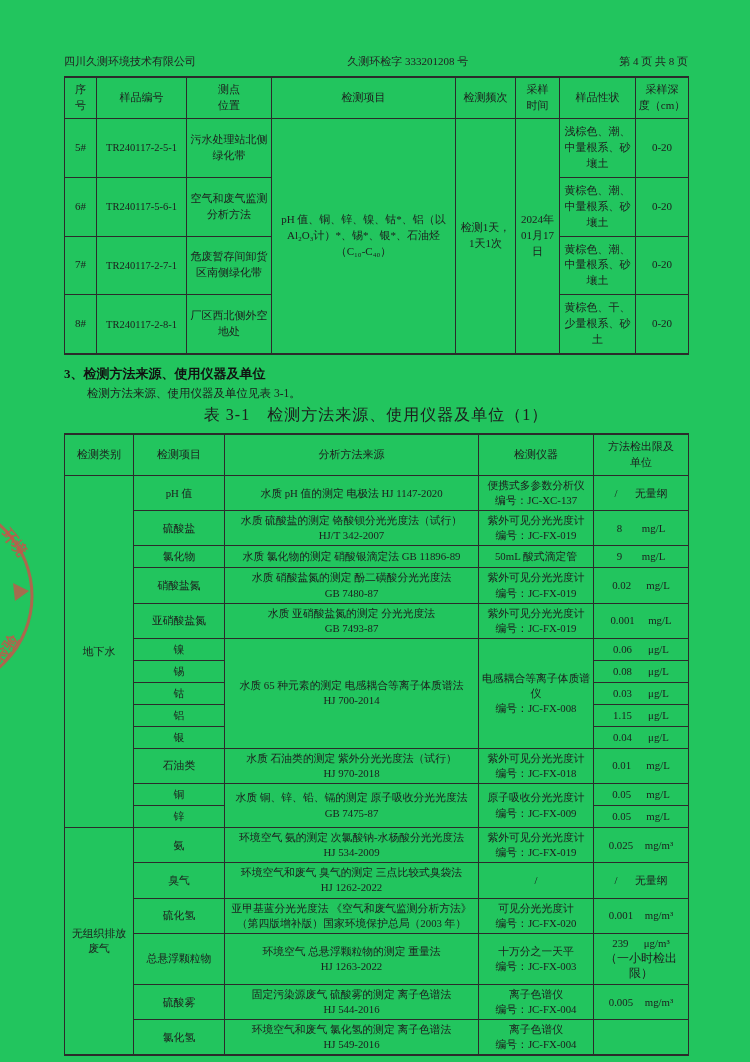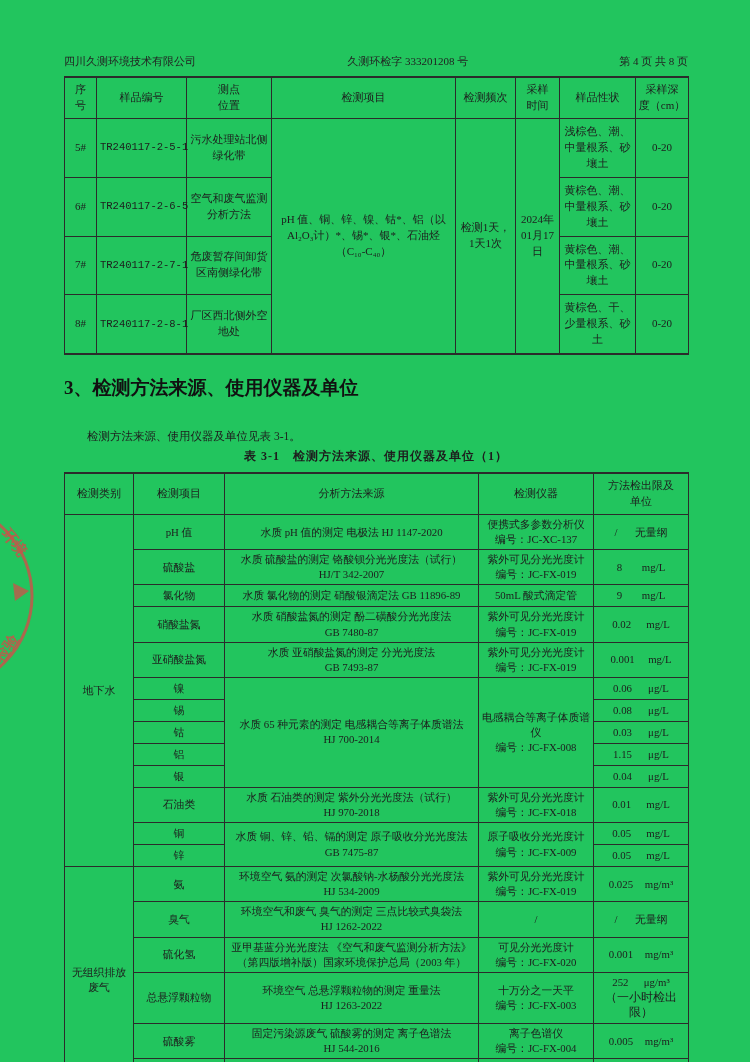--- a/index.html
+++ b/index.html
@@ -6,36 +6,36 @@
   html,body { background:#ffffff; }
   .page {
     position:relative; width:750px; height:1062px;
     background:#22c55e; overflow:hidden;
     font-family:"Liberation Serif","DejaVu Serif",serif;
     color:#1d1d1d;
   }
   .content { padding:54px 62px 0 64px; }
   .doc-header { display:flex; justify-content:space-between; align-items:baseline; font-size:11px; color:#222; }
   .t-title { text-align:center; font-weight:bold; font-size:12.5px; margin-top:24px; letter-spacing:1px; }
-  .t-title2 { text-align:center; font-weight:bold; font-size:12px; margin-top:4px; letter-spacing:1px; }
+  .t-title2 { text-align:center; font-weight:normal; font-size:16px; margin-top:4px; letter-spacing:1px; }
   table { border-collapse:collapse; width:624px; table-layout:fixed; margin-top:7px;
           border:1px solid #2b2b2b; border-top-width:2px; border-bottom-width:2px; }
   th, td { border:1px solid #2b2b2b; text-align:center; vertical-align:middle;
            font-weight:normal; padding:2px 3px; font-size:11px; line-height:1.45; color:#1d1d1d; }
   .pre { white-space:pre-line; }
   .t23 td { padding:5px 3px; }
   .t23 th { padding:4px 2px; }
-  .t23 .sid { font-size:10.5px; white-space:nowrap;font-family:Liberation Mono, monospace; }
+  .t23 .sid { font-size:10.5px; white-space:nowrap; }
   .t31 td { padding:2px 3px; line-height:1.4; font-size:10.8px; }
   .t31 th { padding:4px 2px; }
   .t31 tr.h22 { height:22px; }
   .lim { display:flex; justify-content:space-evenly; align-items:baseline; }
   .lim-note { display:block; font-size:12px; line-height:1.3; }
-  .section-h { font-size:19px; font-weight:bold; margin-top:20px; color:#111; }
-  .intro { font-size:11.5px; text-indent:2em; margin-top:28px; }
+  .section-h { font-size:13px; font-weight:bold; margin-top:10px; color:#111; }
+  .intro { font-size:11.5px; text-indent:2em; margin-top:3px; }
   .stamp { position:absolute; left:0; top:478px; pointer-events:none; }
   .stamp text { font-family:"Liberation Serif","DejaVu Serif",serif; font-weight:bold; }
 </style>
 </head>
 <body>
 
 <div class="page">
   <div class="content">
 
     <div class="doc-header">
@@ -76,21 +76,21 @@
         <td class="sid">TR240117-2-5-1</td>
         <td>污水处理站北侧绿化带</td>
         <td rowspan="4">pH 值、铜、锌、镍、钴*、铝（以Al₂O₃计）*、锡*、银*、石油烃（C₁₀-C₄₀）</td>
         <td rowspan="4">检测1天，1天1次</td>
         <td rowspan="4">2024年01月17日</td>
         <td>浅棕色、潮、中量根系、砂壤土</td>
         <td>0-20</td>
       </tr>
       <tr style="height:48px">
         <td>6#</td>
-        <td class="sid">TR240117-2-6-5</td>
+        <td class="sid">TR240117-5-6-1</td>
         <td>空气和废气监测分析方法</td>
         <td>黄棕色、潮、中量根系、砂壤土</td>
         <td>0-20</td>
       </tr>
       <tr style="height:58px">
         <td>7#</td>
         <td class="sid">TR240117-2-7-1</td>
         <td>危废暂存间卸货区南侧绿化带</td>
         <td>黄棕色、潮、中量根系、砂壤土</td>
         <td>0-20</td>
@@ -316,21 +316,21 @@
             </td>
       </tr>
       <tr>
         <td>总悬浮颗粒物</td>
         <td class="pre">环境空气 总悬浮颗粒物的测定 重量法
 HJ 1263-2022</td>
         <td class="pre">十万分之一天平
 编号：JC-FX-003</td>
         <td>
               <span class="lim">
-                <span>252</span>
+                <span>239</span>
                 <span>μg/m³</span>
               </span>
               <span class="lim-note">（一小时检出限）</span>
             </td>
       </tr>
       <tr>
         <td>硫酸雾</td>
         <td class="pre">固定污染源废气 硫酸雾的测定 离子色谱法
 HJ 544-2016</td>
         <td class="pre">离子色谱仪

